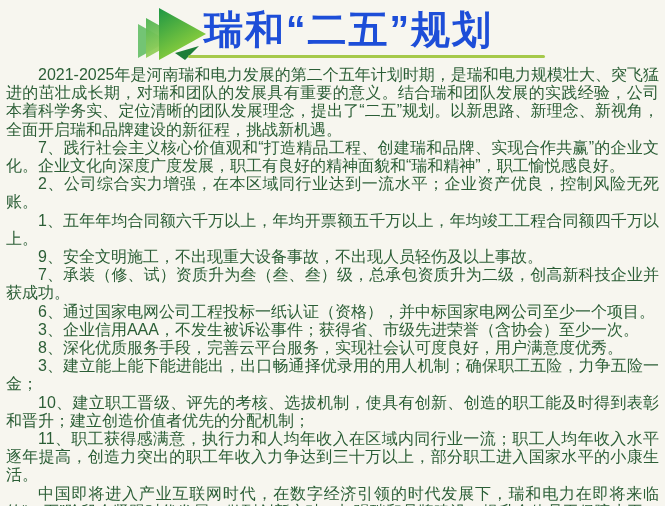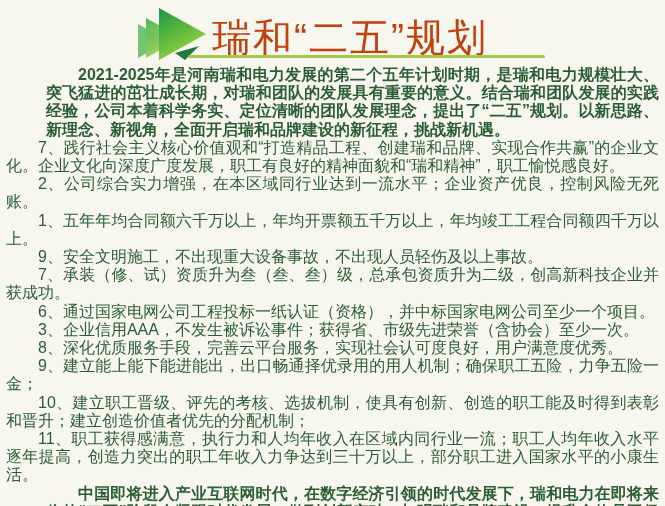--- a/index.html
+++ b/index.html
@@ -26,25 +26,25 @@
     left: 138px;
     top: 8px;
     width: 68px;
     height: 52px;
     display: block;
   }
   .title {
     position: absolute;
     left: 204px;
     top: 7px;
-    margin: 8px;
+    margin: 0;
     font-size: 39px;
     line-height: 46px;
-    font-weight: normal;
-    color: #c2410c;
+    font-weight: bold;
+    color: #1d4ed8;
     letter-spacing: 2px;
     white-space: nowrap;
   }
   .underline {
     position: absolute;
     left: 188px;
     top: 55px;
     width: 357px;
     height: 3px;
     background: #a5c94a;
@@ -54,21 +54,21 @@
     padding: 2px 6px 0 6px;
     color: #2b5e36;
     font-size: 16px;
     line-height: 18.2px;
     text-align: justify;
   }
   .para {
     margin: 0;
     text-indent: 2em;
   }
-  .bold { font-weight: bold; margin-left: 40px; }
+  .bold { font-weight: normal; }
 </style>
 </head>
 <body>
 
 <div class="page">
 
   <header class="header">
     <span class="logo">
       <svg width="68" height="52" viewBox="0 0 68 52" xmlns="http://www.w3.org/2000/svg">
         <defs>
@@ -94,19 +94,19 @@
   <main class="content">
     <p class="para bold">2021-2025年是河南瑞和电力发展的第二个五年计划时期，是瑞和电力规模壮大、突飞猛进的茁壮成长期，对瑞和团队的发展具有重要的意义。结合瑞和团队发展的实践经验，公司本着科学务实、定位清晰的团队发展理念，提出了“二五”规划。以新思路、新理念、新视角，全面开启瑞和品牌建设的新征程，挑战新机遇。</p>
     <p class="para">7、践行社会主义核心价值观和“打造精品工程、创建瑞和品牌、实现合作共赢”的企业文化。企业文化向深度广度发展，职工有良好的精神面貌和“瑞和精神”，职工愉悦感良好。</p>
     <p class="para">2、公司综合实力增强，在本区域同行业达到一流水平；企业资产优良，控制风险无死账。</p>
     <p class="para">1、五年年均合同额六千万以上，年均开票额五千万以上，年均竣工工程合同额四千万以上。</p>
     <p class="para">9、安全文明施工，不出现重大设备事故，不出现人员轻伤及以上事故。</p>
     <p class="para">7、承装（修、试）资质升为叁（叁、叁）级，总承包资质升为二级，创高新科技企业并获成功。</p>
     <p class="para">6、通过国家电网公司工程投标一纸认证（资格），并中标国家电网公司至少一个项目。</p>
     <p class="para">3、企业信用AAA，不发生被诉讼事件；获得省、市级先进荣誉（含协会）至少一次。</p>
     <p class="para">8、深化优质服务手段，完善云平台服务，实现社会认可度良好，用户满意度优秀。</p>
-    <p class="para">9、建立能上能下能进能出，出口畅通择优录用的用人机制；确保职工五险，力争五险一金；</p>
+    <p class="para">3、建立能上能下能进能出，出口畅通择优录用的用人机制；确保职工五险，力争五险一金；</p>
     <p class="para">10、建立职工晋级、评先的考核、选拔机制，使具有创新、创造的职工能及时得到表彰和晋升；建立创造价值者优先的分配机制；</p>
     <p class="para">11、职工获得感满意，执行力和人均年收入在区域内同行业一流；职工人均年收入水平逐年提高，创造力突出的职工年收入力争达到三十万以上，部分职工进入国家水平的小康生活。</p>
     <p class="para bold">中国即将进入产业互联网时代，在数字经济引领的时代发展下，瑞和电力在即将来临的“二五”阶段会紧跟时代发展，做到创新突破，加强瑞和品牌建设，提升全体员工保障水平。切实做好“二五”规划的落实工作，保证企业持续向好发展！</p>
   </main>
 
 </div>
 
 </body></html>

